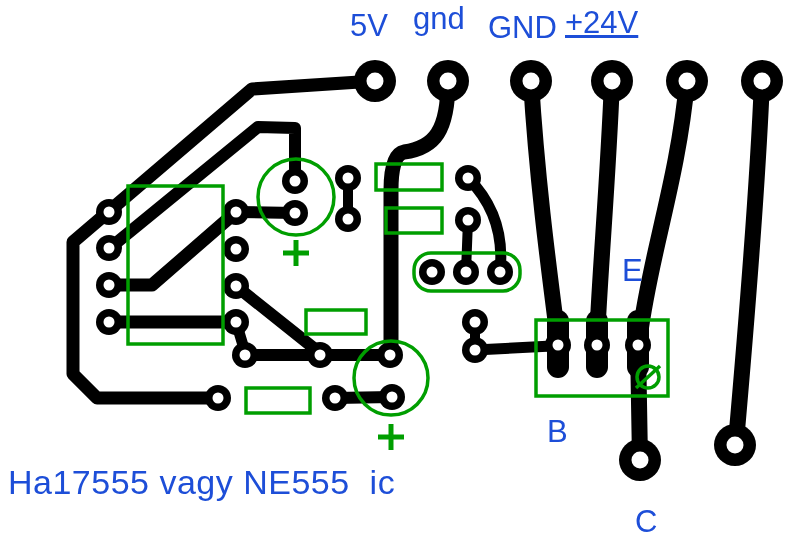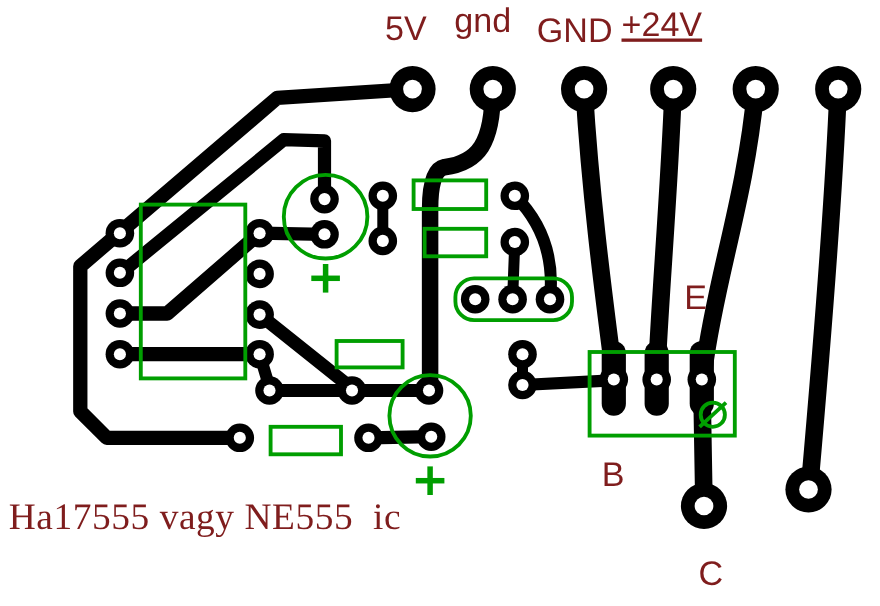--- a/index.html
+++ b/index.html
@@ -1,29 +1,29 @@
 <!DOCTYPE html>
 <html><head>
 <meta charset="utf-8">
 <style>
   html,body{margin:0;padding:0;background:#ffffff;}
   .board{
     position:relative;width:800px;height:551px;overflow:hidden;
     background:#ffffff;font-family:"Liberation Sans",sans-serif;
   }
   .board svg{position:absolute;left:0;top:0;width:800px;height:551px;}
-  .lbl{position:absolute;color:#7f1d1d;white-space:pre;line-height:1;user-select:none;}
+  .lbl{position:absolute;color:#1d4ed8;white-space:pre;line-height:1;user-select:none;}
   #lbl-5v   {left:350px;top:10px;font-size:31px;}
   #lbl-gnd  {left:413px;top:3px;font-size:31px;}
   #lbl-GND  {left:488px;top:12px;font-size:31px;}
   #lbl-24v  {left:565px;top:7px;font-size:31px;text-decoration:underline;}
   #lbl-e    {left:622px;top:255px;font-size:31px;}
   #lbl-b    {left:547px;top:416px;font-size:31px;}
   #lbl-c    {left:635px;top:506px;font-size:31px;}
-  #lbl-title{left:8px;top:454px;font-size:34px;letter-spacing:0.5px;font-family:Liberation Serif, serif;}
+  #lbl-title{left:8px;top:465px;font-size:34px;letter-spacing:0.5px;}
 </style>
 </head>
 <body>
 
 <div class="board">
   <svg id="pcb-svg" viewBox="0 0 800 551" xmlns="http://www.w3.org/2000/svg">
       <path d="M 375 81 L 252 89 L 73 242 L 73 374 L 97 398 L 218 398" fill="none" stroke="#000000" stroke-width="13" stroke-linecap="round" stroke-linejoin="round"></path>
       <path d="M 295 181 L 295 128 L 258 127 L 110 248" fill="none" stroke="#000000" stroke-width="12" stroke-linecap="round" stroke-linejoin="round"></path>
       <path d="M 109 285 L 152 285 L 236 212" fill="none" stroke="#000000" stroke-width="13" stroke-linecap="round" stroke-linejoin="round"></path>
       <path d="M 109 322 L 236 322" fill="none" stroke="#000000" stroke-width="13" stroke-linecap="round" stroke-linejoin="round"></path>

